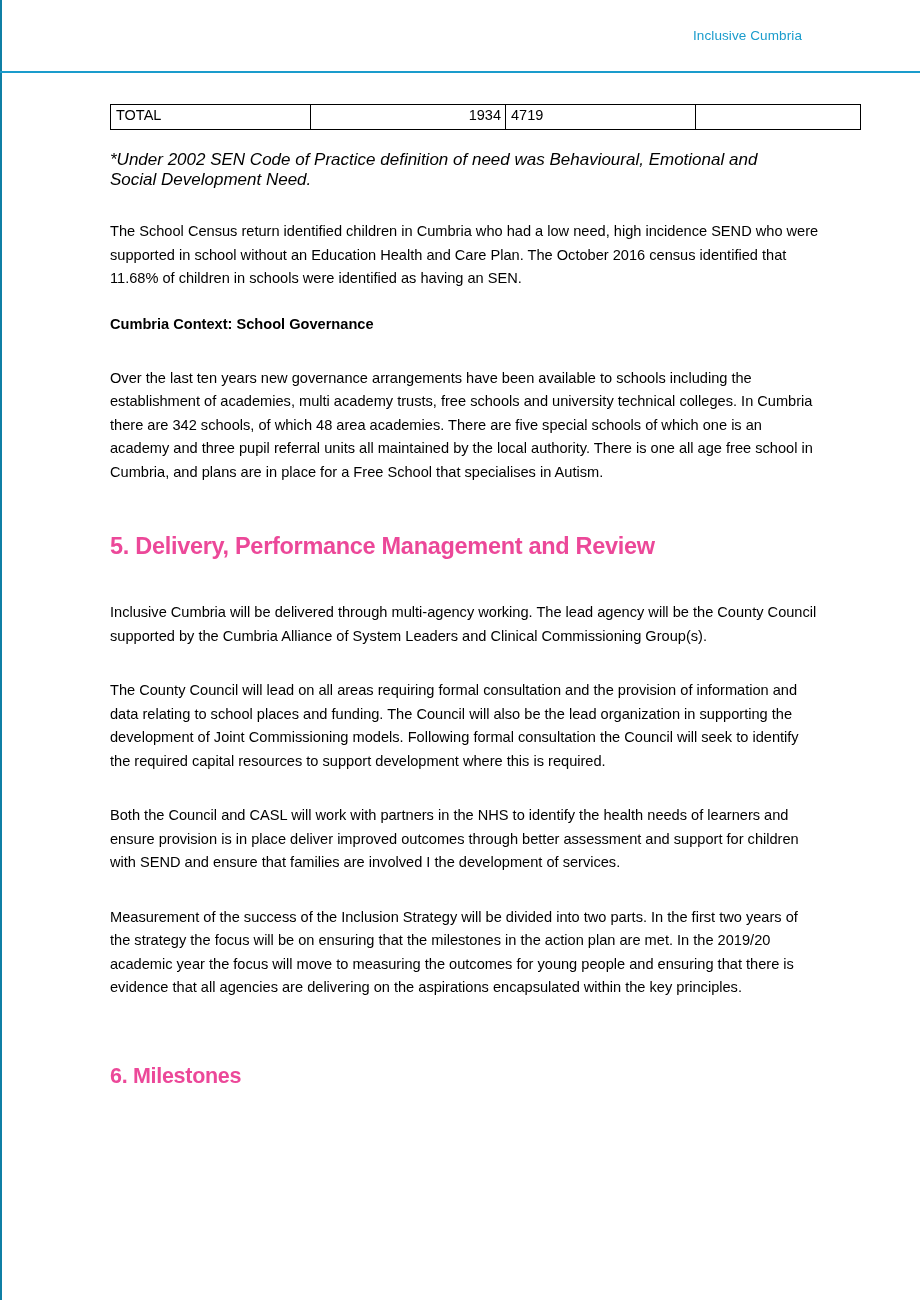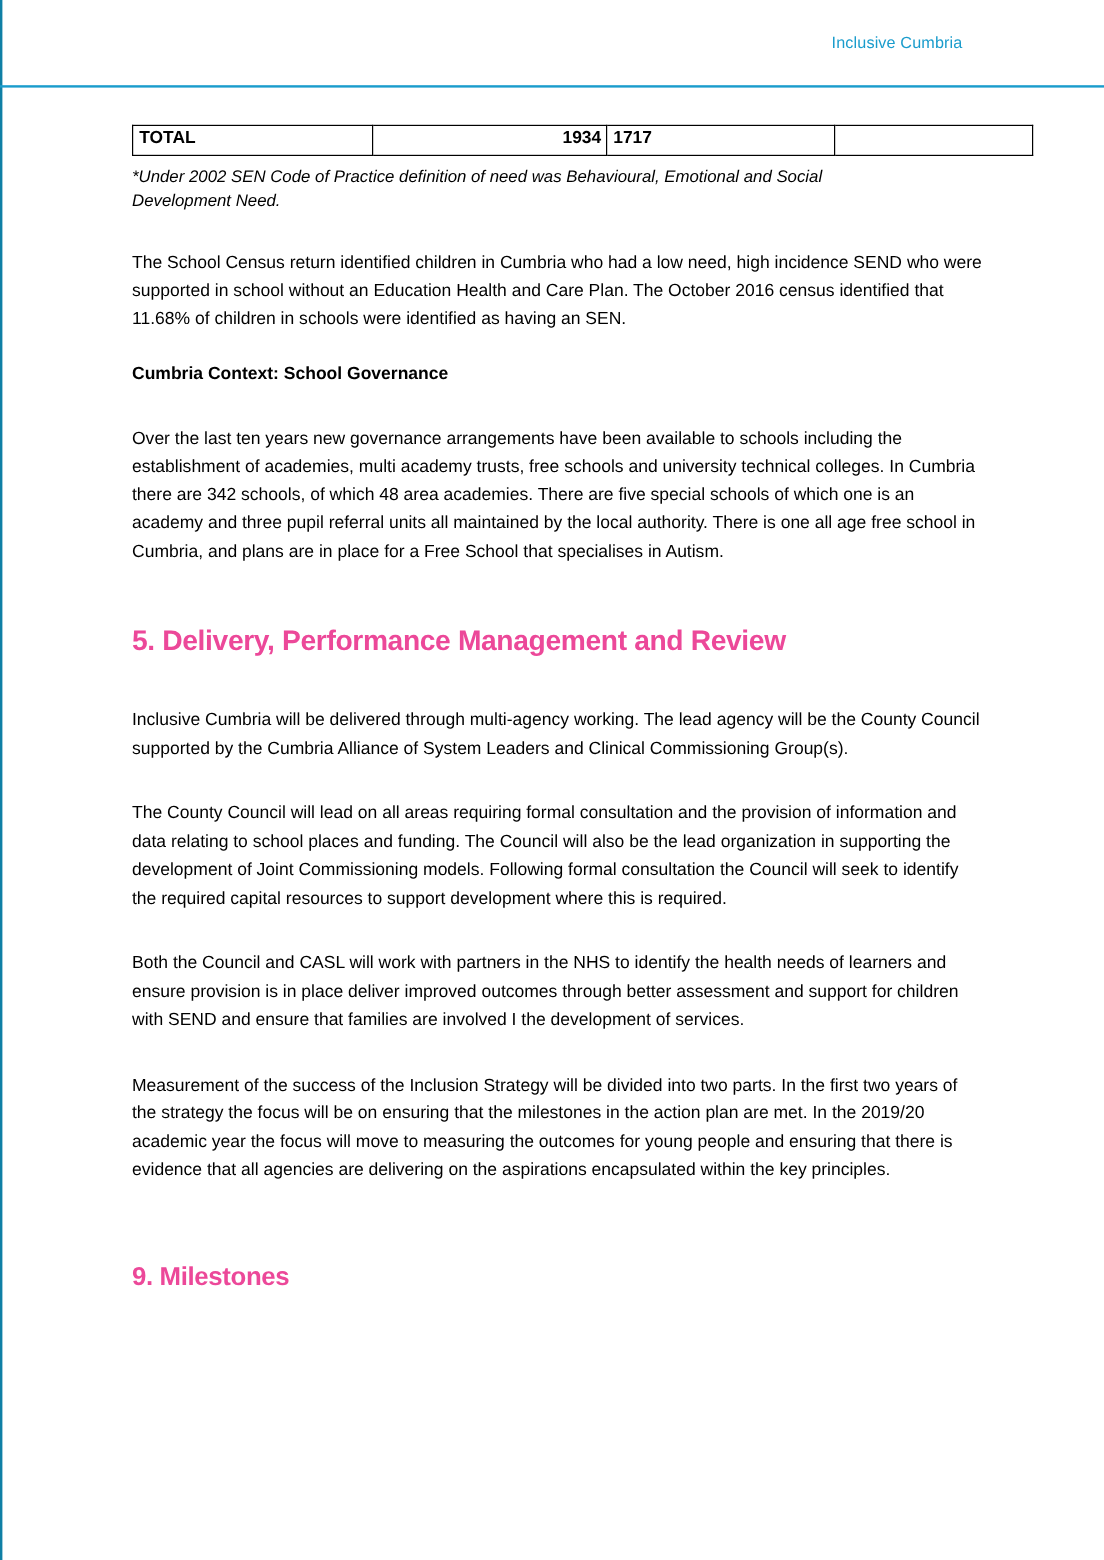--- a/index.html
+++ b/index.html
@@ -65,32 +65,31 @@
     table-layout: fixed;
     margin: 0 0 2px 0;
   }
   table.sen-table td {
     border: 1px solid #000000;
     font-size: 14.5px;
     padding: 2px 4px 3px 5px;
     height: 19px;
     vertical-align: top;
     line-height: 17px;
-    font-weight: bold;
   }
   table.sen-table td.c0 { width: 190px; }
   table.sen-table td.c1 { width: 185px; text-align: right; }
   table.sen-table td.c2 { width: 180px; }
   table.sen-table td.c3 { width: 155px; }
 
   .footnote {
-    font-size: 14px;
+    font-size: 17px;
     font-style: italic;
     line-height: 19.5px;
-    margin-top: 8px;
+    margin-top: 20px;
     width: 660px;
   }
   p.body {
     font-size: 14.6px;
     line-height: 23.5px;
     margin: 31px 0 0 0;
     text-align: left;
   }
   .subhead {
     font-size: 14.6px;
@@ -131,21 +130,21 @@
     <div class="header-rule"></div>
   </div>
 
   <div class="content">
 
     <table class="sen-table">
       <tbody>
         <tr>
           <td class="c0">TOTAL</td>
           <td class="c1">1934</td>
-          <td class="c2">1717</td>
+          <td class="c2">4719</td>
           <td class="c3"></td>
         </tr>
       </tbody>
     </table>
 
     <div class="footnote">*Under 2002 SEN Code of Practice definition of need was Behavioural, Emotional and Social Development Need.</div>
 
     <p class="body">The School Census return identified children in Cumbria who had a low need, high incidence SEND who were supported in school without an Education Health and Care Plan. The October 2016 census identified that 11.68% of children in schools were identified as having an SEN.</p>
 
     <p class="subhead">Cumbria Context: School Governance</p>
@@ -155,17 +154,17 @@
     <div class="section-wrap-5">
       <h2 class="section">5. Delivery, Performance Management and Review</h2>
       <div class="gap-after-heading"></div>
       <p class="body">Inclusive Cumbria will be delivered through multi-agency working. The lead agency will be the County Council supported by the Cumbria Alliance of System Leaders and Clinical Commissioning Group(s).</p>
       <p class="body">The County Council will lead on all areas requiring formal consultation and the provision of information and data relating to school places and funding. The Council will also be the lead organization in supporting the development of Joint Commissioning models. Following formal consultation the Council will seek to identify the required capital resources to support development where this is required.</p>
       <p class="body">Both the Council and CASL will work with partners in the NHS to identify the health needs of learners and ensure provision is in place deliver improved outcomes through better assessment and support for children with SEND and ensure that families are involved I the development of services.</p>
       <p class="body">Measurement of the success of the Inclusion Strategy will be divided into two parts. In the first two years of the strategy the focus will be on ensuring that the milestones in the action plan are met. In the 2019/20 academic year the focus will move to measuring the outcomes for young people and ensuring that there is evidence that all agencies are delivering on the aspirations encapsulated within the key principles.</p>
     </div>
 
     <div class="section-wrap-6">
-      <h2 class="section small">9. Milestones</h2>
+      <h2 class="section small">6. Milestones</h2>
     </div>
 
   </div>
 </div>
 
 </body></html>

